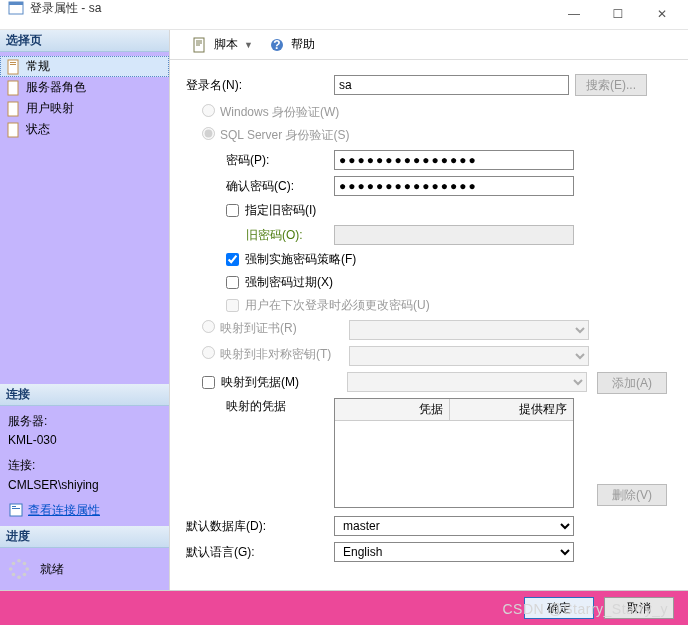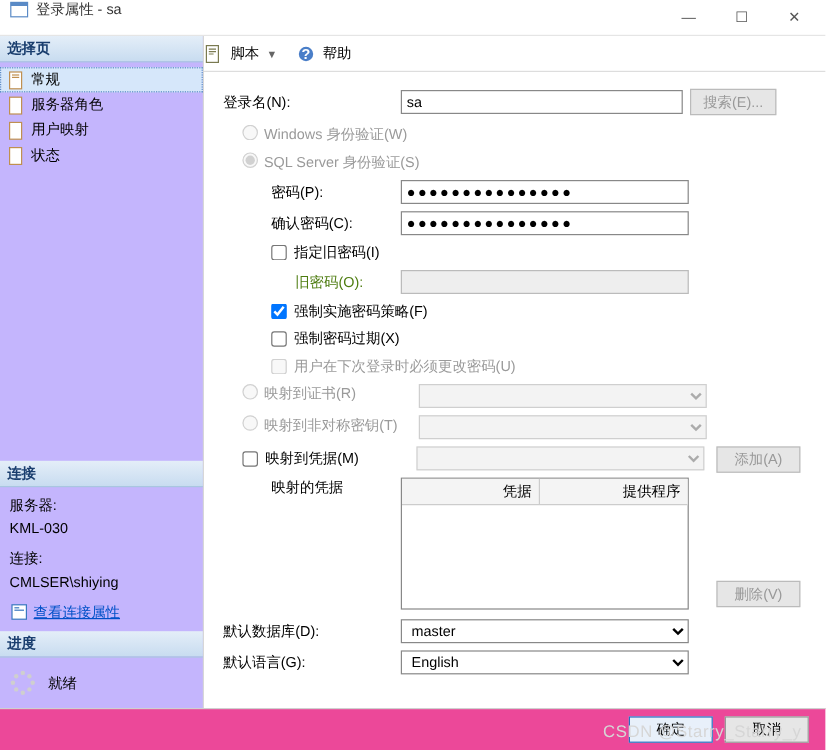--- a/index.html
+++ b/index.html
@@ -14,21 +14,21 @@
 .nav { padding: 4px 0; }
 .nav-item { display: flex; align-items: center; padding: 2px 6px; gap: 4px; }
 .nav-item.selected { background: #d6e7fa; border: 1px dotted #5a8ac6; padding: 1px 5px; }
 .nav-icon { width: 16px; height: 16px; flex-shrink: 0; }
 .conn-body { padding: 6px 8px; line-height: 1.6; }
 .conn-body a { color: #0050c8; text-decoration: underline; }
 .conn-body .linkrow { display: flex; align-items: center; gap: 4px; }
 .progress-body { display: flex; align-items: center; gap: 10px; padding: 10px 8px; }
 .spinner { width: 22px; height: 22px; }
 .right { flex: 1; display: flex; flex-direction: column; }
-.toolbar { height: 30px; display: flex; align-items: center; gap: 6px; padding: 0 0; border-bottom: 1px solid #ddd; }
+.toolbar { height: 30px; display: flex; align-items: center; gap: 6px; padding: 0 22px; border-bottom: 1px solid #ddd; }
 .toolbar .sep { color: #666; }
 .tool-icon { width: 16px; height: 16px; }
 .form { flex: 1; padding: 14px 14px 0 14px; overflow: hidden; }
 .row { display: flex; align-items: center; margin-bottom: 8px; }
 .lbl { width: 150px; padding-left: 2px; }
 input[type=text], input[type=password], select { height: 20px; border: 1px solid #888; padding: 0 4px; background: #fff; }
 input[disabled], select[disabled] { background: #eee; color: #888; border-color: #bbb; }
 .login-name { width: 235px; }
 .btn { height: 22px; border: 1px solid #999; background: #e6e6e6; padding: 0 10px; min-width: 70px; }
 .btn[disabled] { color: #999; border-color: #bbb; }

